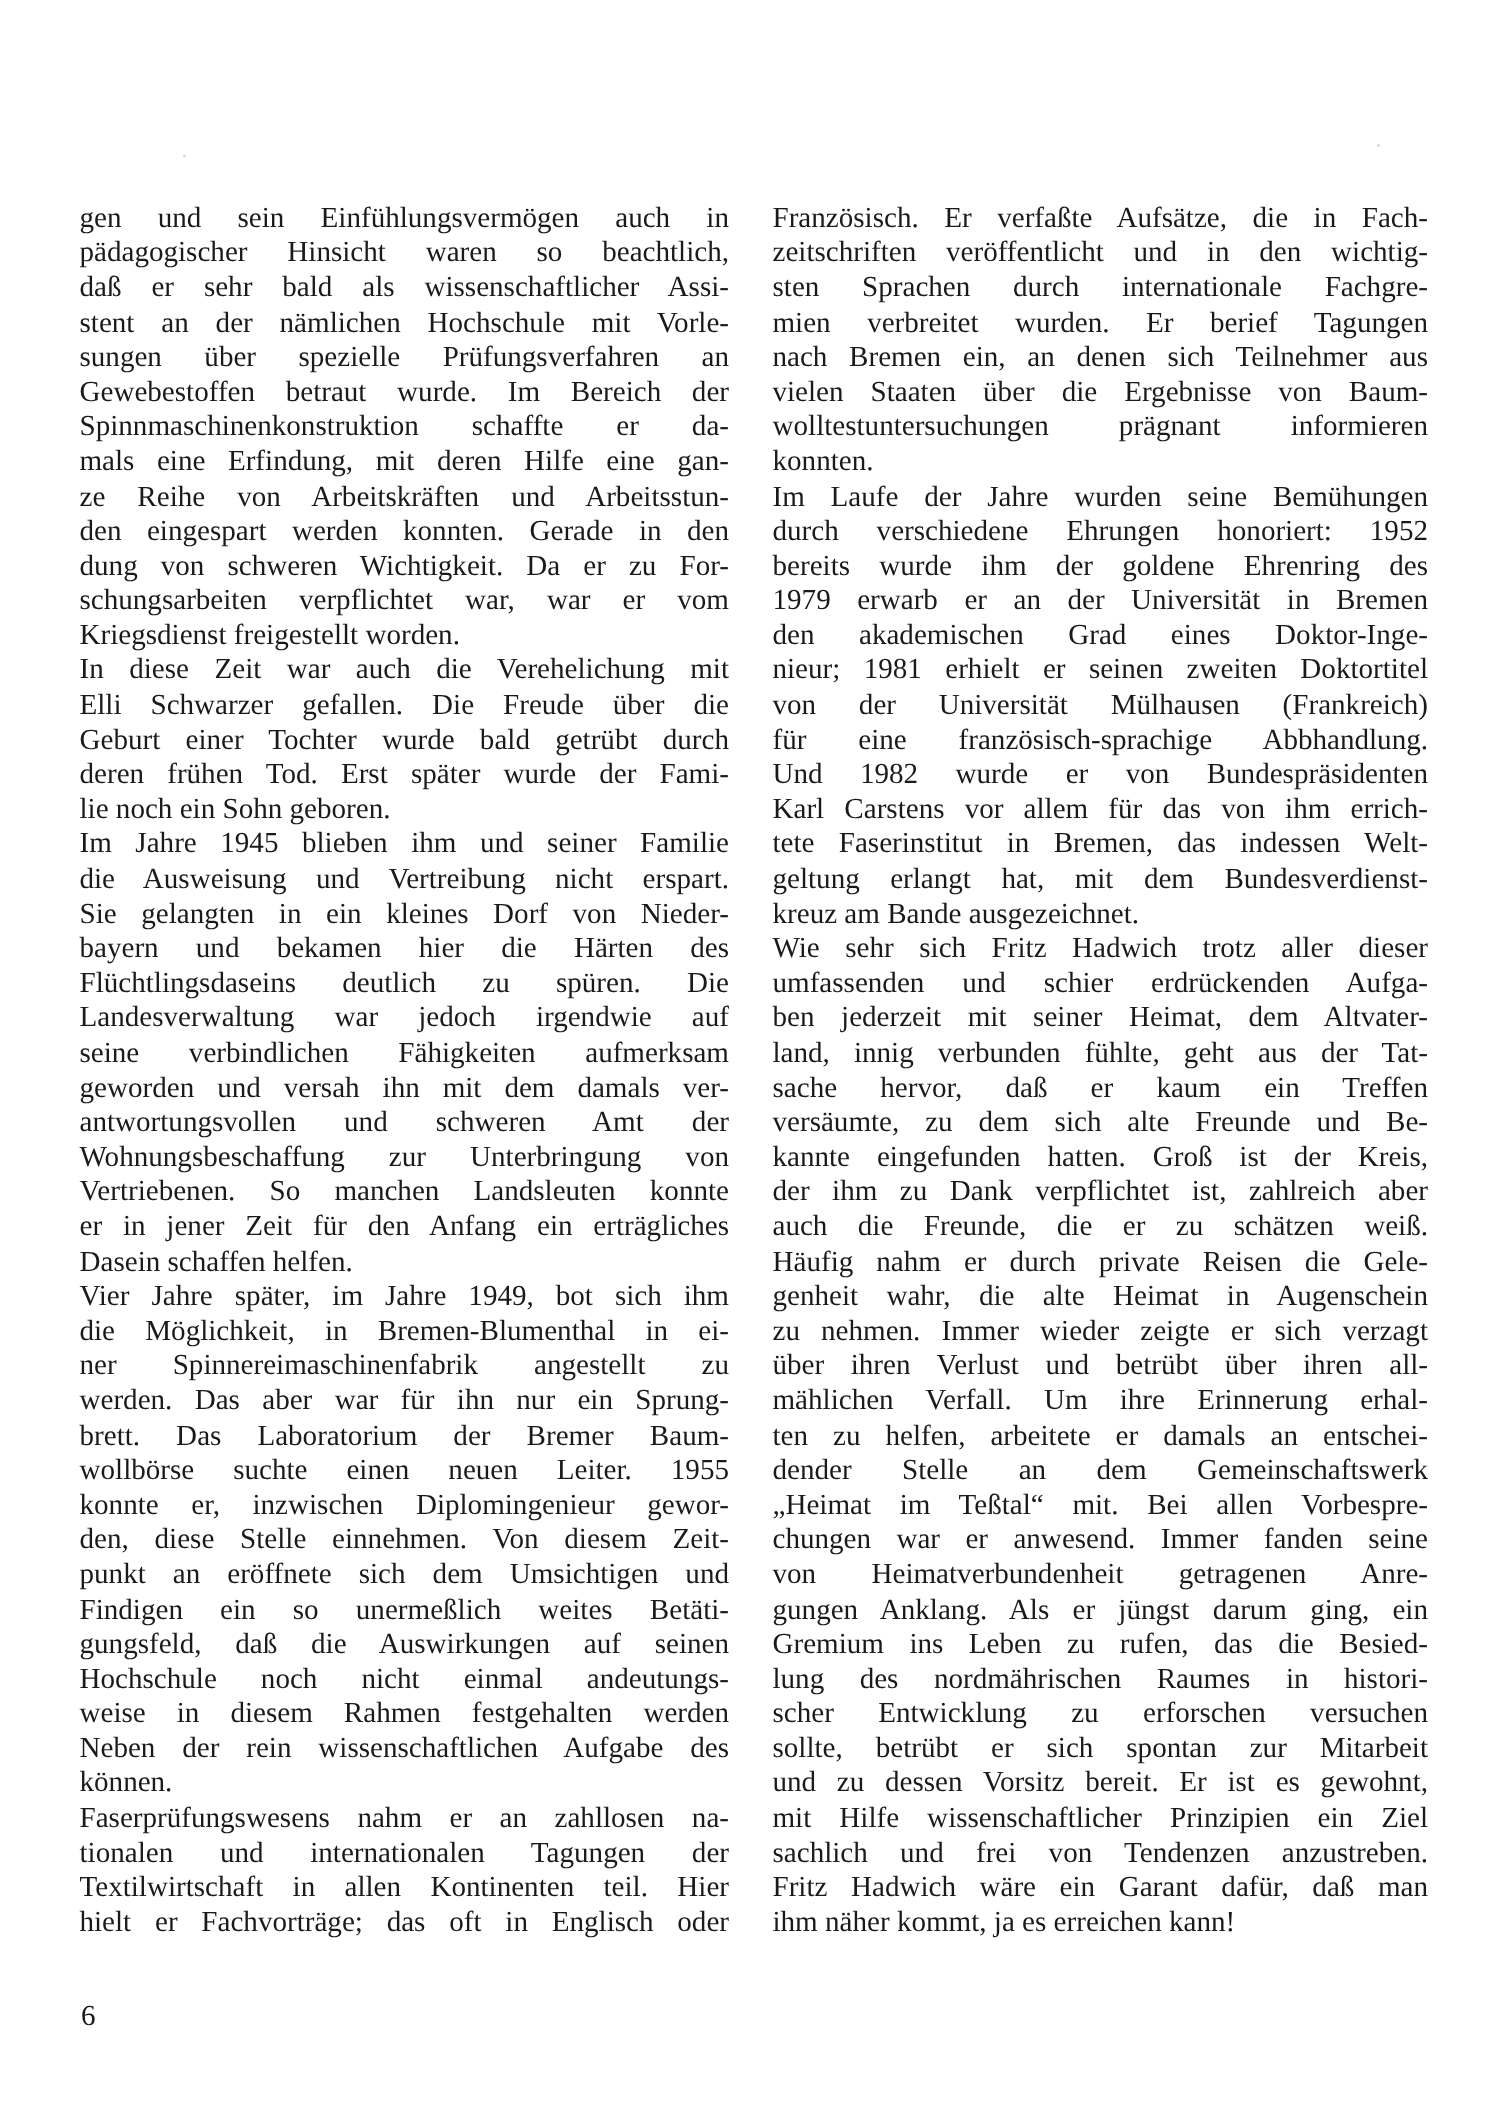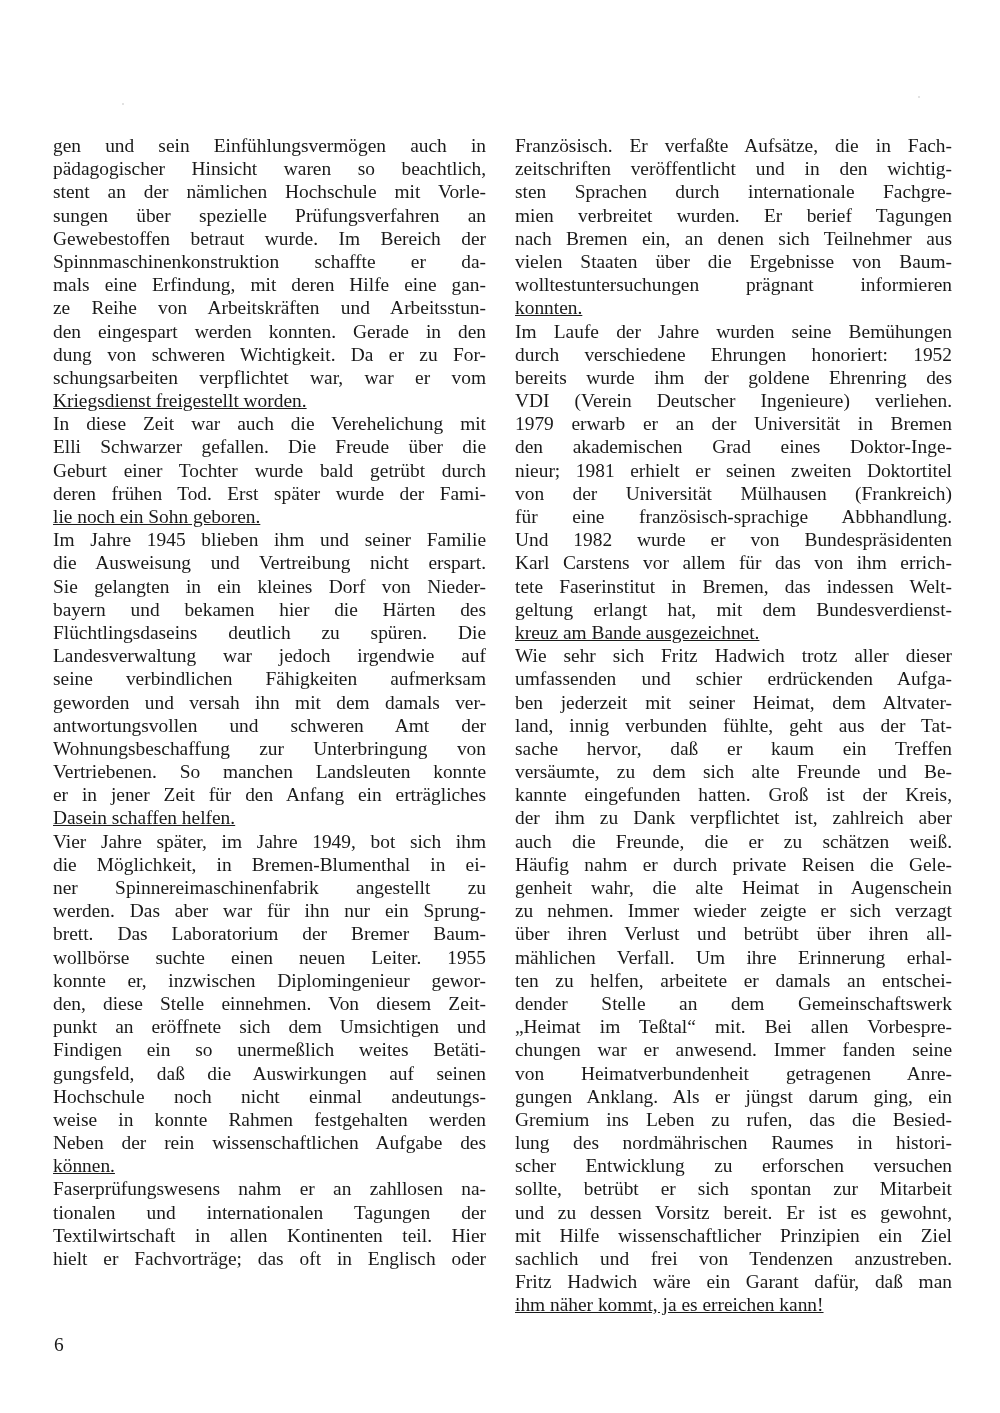--- a/index.html
+++ b/index.html
@@ -33,21 +33,20 @@
       height: 23.2px;
       line-height: 23.2px;
       font-size: 19.4px;
       white-space: nowrap;
       text-align: justify;
       text-align-last: justify;
       overflow: visible;
     }
     .line.last {
       text-align-last: left;
-      text-decoration: underline;
     }
     .page-number {
       position: absolute;
       left: 54px;
       top: 1333px;
       font-size: 19.4px;
       line-height: 23px;
     }
     .speck {
       position: absolute;
@@ -56,20 +55,21 @@
       border-radius: 50%;
     }
   </style>
 </head>
 <body>
 
 <div class="page">
   <div class="column col-left" id="col-left">
       <span class="line">gen und sein Einfühlungsvermögen auch in</span>
       <span class="line">pädagogischer Hinsicht waren so beachtlich,</span>
+      <span class="line">daß er sehr bald als wissenschaftlicher Assi-</span>
       <span class="line">stent an der nämlichen Hochschule mit Vorle-</span>
       <span class="line">sungen über spezielle Prüfungsverfahren an</span>
       <span class="line">Gewebestoffen betraut wurde. Im Bereich der</span>
       <span class="line">Spinnmaschinenkonstruktion schaffte er da-</span>
       <span class="line">mals eine Erfindung, mit deren Hilfe eine gan-</span>
       <span class="line">ze Reihe von Arbeitskräften und Arbeitsstun-</span>
       <span class="line">den eingespart werden konnten. Gerade in den</span>
       <span class="line">dung von schweren Wichtigkeit. Da er zu For-</span>
       <span class="line">schungsarbeiten verpflichtet war, war er vom</span>
       <span class="line last">Kriegsdienst freigestellt worden.</span>
@@ -96,41 +96,40 @@
       <span class="line">ner Spinnereimaschinenfabrik angestellt zu</span>
       <span class="line">werden. Das aber war für ihn nur ein Sprung-</span>
       <span class="line">brett. Das Laboratorium der Bremer Baum-</span>
       <span class="line">wollbörse suchte einen neuen Leiter. 1955</span>
       <span class="line">konnte er, inzwischen Diplomingenieur gewor-</span>
       <span class="line">den, diese Stelle einnehmen. Von diesem Zeit-</span>
       <span class="line">punkt an eröffnete sich dem Umsichtigen und</span>
       <span class="line">Findigen ein so unermeßlich weites Betäti-</span>
       <span class="line">gungsfeld, daß die Auswirkungen auf seinen</span>
       <span class="line">Hochschule noch nicht einmal andeutungs-</span>
-      <span class="line">weise in konnte Rahmen festgehalten werden</span>
+      <span class="line">weise in diesem Rahmen festgehalten werden</span>
       <span class="line">Neben der rein wissenschaftlichen Aufgabe des</span>
       <span class="line last">können.</span>
       <span class="line">Faserprüfungswesens nahm er an zahllosen na-</span>
       <span class="line">tionalen und internationalen Tagungen der</span>
       <span class="line">Textilwirtschaft in allen Kontinenten teil. Hier</span>
       <span class="line">hielt er Fachvorträge; das oft in Englisch oder</span>
     </div>
   <div class="column col-right" id="col-right">
       <span class="line">Französisch. Er verfaßte Aufsätze, die in Fach-</span>
       <span class="line">zeitschriften veröffentlicht und in den wichtig-</span>
       <span class="line">sten Sprachen durch internationale Fachgre-</span>
       <span class="line">mien verbreitet wurden. Er berief Tagungen</span>
       <span class="line">nach Bremen ein, an denen sich Teilnehmer aus</span>
       <span class="line">vielen Staaten über die Ergebnisse von Baum-</span>
       <span class="line">wolltestuntersuchungen prägnant informieren</span>
       <span class="line last">konnten.</span>
       <span class="line">Im Laufe der Jahre wurden seine Bemühungen</span>
       <span class="line">durch verschiedene Ehrungen honoriert: 1952</span>
       <span class="line">bereits wurde ihm der goldene Ehrenring des</span>
-      <span class="line">VDI (Verein Deutscher Ingenieure) verliehen.</span>
       <span class="line">1979 erwarb er an der Universität in Bremen</span>
       <span class="line">den akademischen Grad eines Doktor-Inge-</span>
       <span class="line">nieur; 1981 erhielt er seinen zweiten Doktortitel</span>
       <span class="line">von der Universität Mülhausen (Frankreich)</span>
       <span class="line">für eine französisch-sprachige Abbhandlung.</span>
       <span class="line">Und 1982 wurde er von Bundespräsidenten</span>
       <span class="line">Karl Carstens vor allem für das von ihm errich-</span>
       <span class="line">tete Faserinstitut in Bremen, das indessen Welt-</span>
       <span class="line">geltung erlangt hat, mit dem Bundesverdienst-</span>
       <span class="line last">kreuz am Bande ausgezeichnet.</span>

